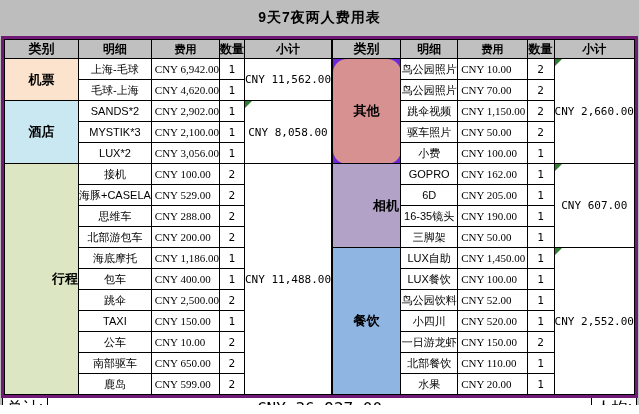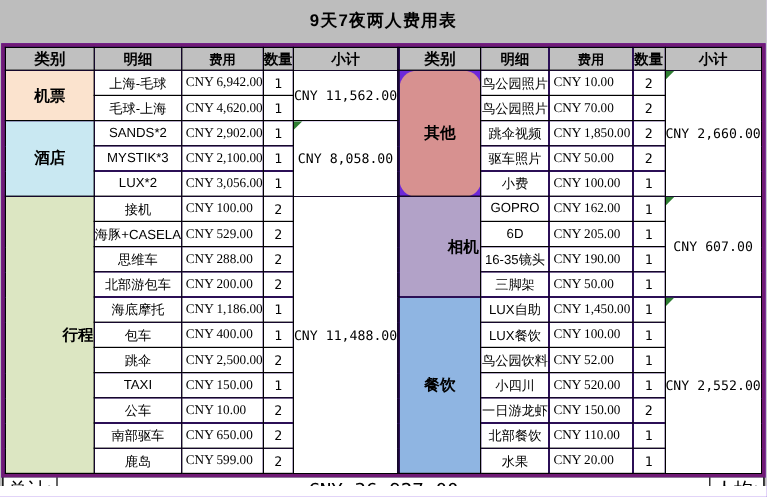--- a/index.html
+++ b/index.html
@@ -162,21 +162,21 @@
               <td class="c-qty">2</td>
               <td class="c-sub" rowspan="5">CNY 2,660.00<span class="flag-tri"></span></td>
             </tr>
             <tr>
               <td class="c-detail">鸟公园照片</td>
               <td class="c-cost">CNY 70.00</td>
               <td class="c-qty">2</td>
             </tr>
             <tr>
               <td class="c-detail">跳伞视频</td>
-              <td class="c-cost">CNY 1,850.00</td>
+              <td class="c-cost">CNY 1,150.00</td>
               <td class="c-qty">2</td>
             </tr>
             <tr>
               <td class="c-detail">驱车照片</td>
               <td class="c-cost">CNY 50.00</td>
               <td class="c-qty">2</td>
             </tr>
             <tr>
               <td class="c-detail">小费</td>
               <td class="c-cost">CNY 100.00</td>

